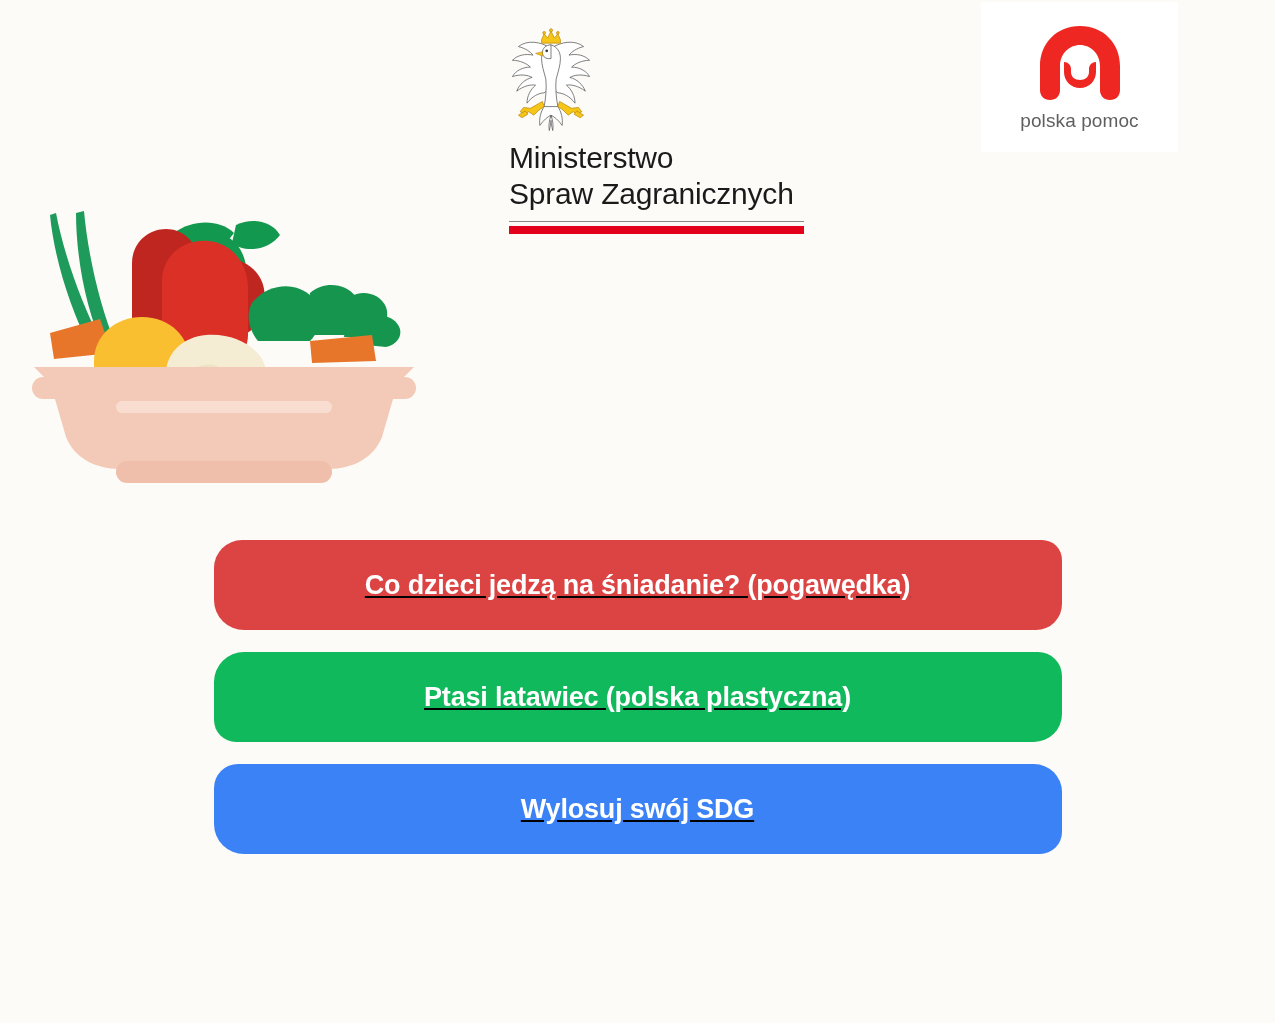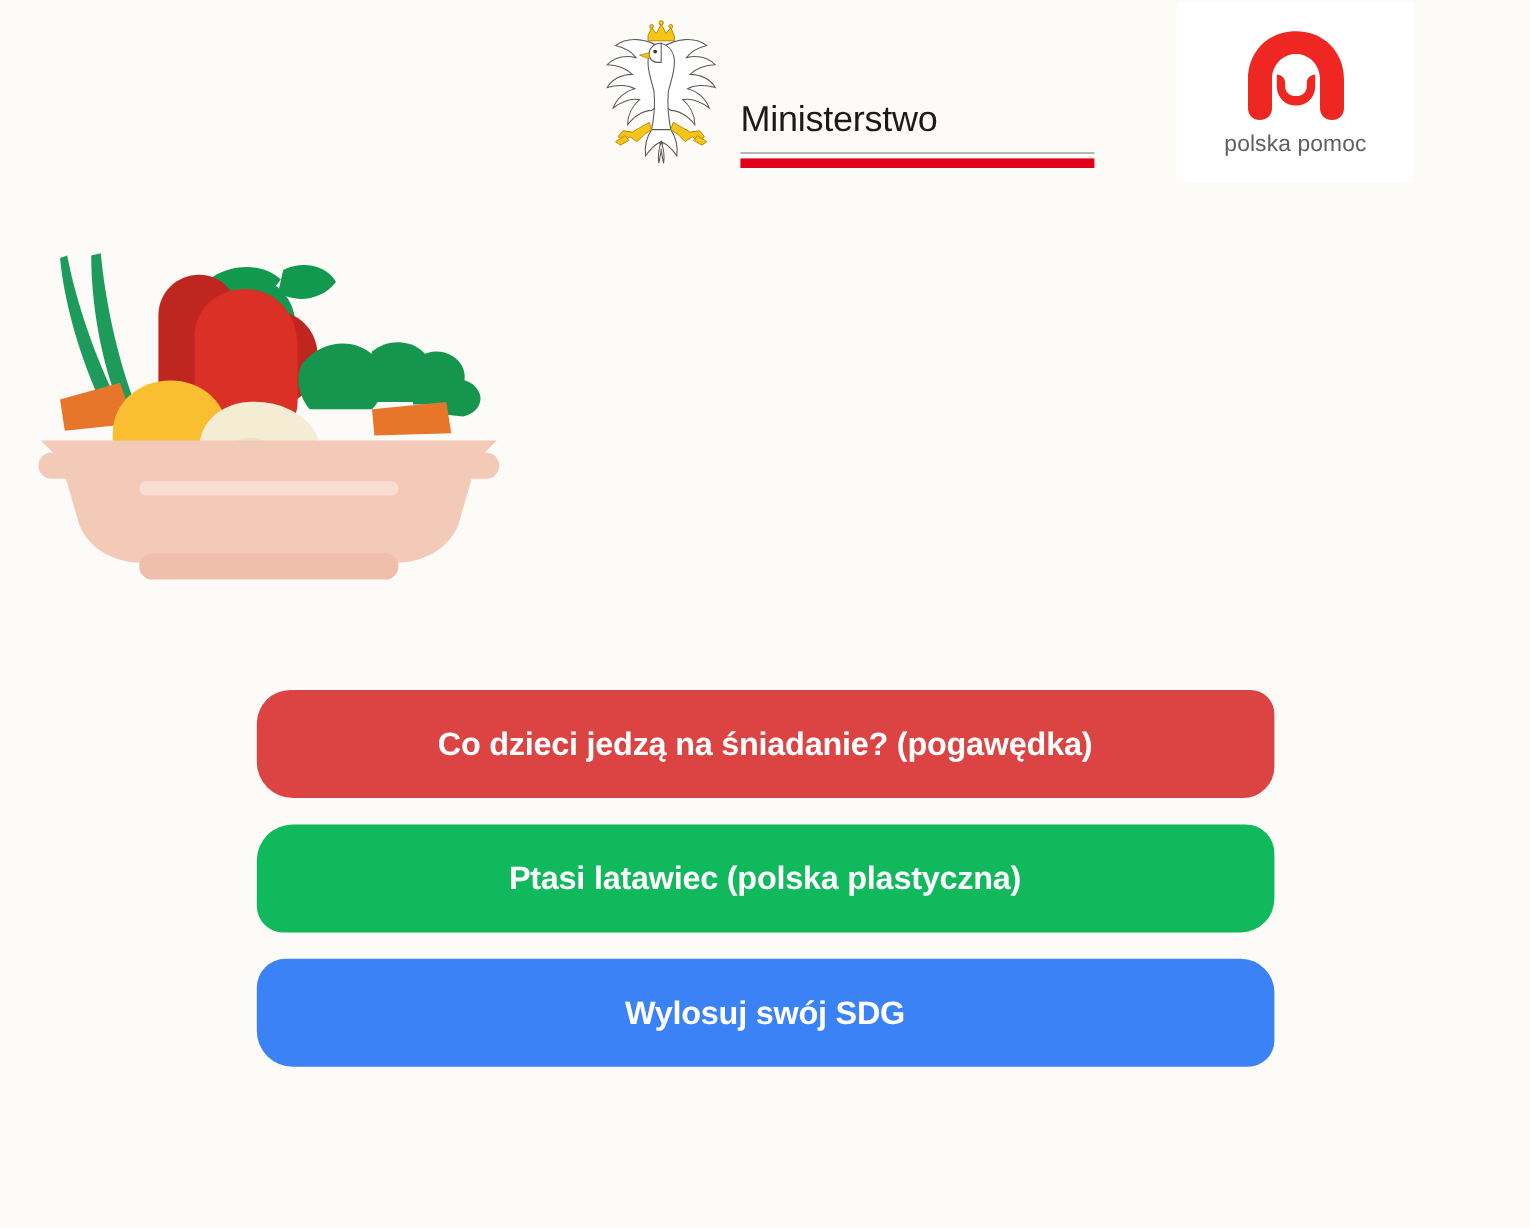--- a/index.html
+++ b/index.html
@@ -27,26 +27,26 @@
     position: absolute;
     top: 0;
     left: 0;
     width: 1275px;
     height: 160px;
   }
 
   .mfa-logo {
     position: absolute;
     left: 497px;
-    top: 12px;
+    top: 26px;
     width: 420px;
     height: 128px;
     display: flex;
-    flex-direction: row;
-    align-items: flex-end;
+    flex-direction: column;
+    align-items: flex-start;
   }
   .mfa-eagle {
     width: 108px;
     height: 126px;
     flex: 0 0 108px;
   }
   .mfa-text-block {
     margin-left: 12px;
     padding-top: 6px;
     width: 300px;
@@ -132,22 +132,23 @@
     letter-spacing: -0.5px;
     margin-top: 4px;
     transform: scaleX(0.95);
     transform-origin: right center;
   }
 
   
   .activities {
     position: absolute;
     left: 0;
-    top: 575px;
+    top: 540px;
     width: 1275px;
+    text-decoration: underline;
   }
   .activity-row {
     position: relative;
     width: 848px;
     height: 90px;
     margin: 0 auto 22px auto;
     display: flex;
     align-items: center;
     justify-content: center;
     border-radius: 26px 22px 30px 24px;
@@ -200,20 +201,21 @@
           <path d="M44 88 L30 96 L22 95 L18 100 L24 103 L28 100 L34 104 L40 98 L46 94 Z"></path>
           <path d="M64 88 L78 96 L86 95 L90 100 L84 103 L80 100 L74 104 L68 98 L62 94 Z"></path>
           <path d="M24 99 L16 104 L20 107 L27 103 Z"></path>
           <path d="M84 99 L92 104 L88 107 L81 103 Z"></path>
         </g>
         <circle cx="49" cy="29" r="1.6" fill="#3a3a3a"></circle>
       </svg>
 
       <div class="mfa-text-block">
         <div class="mfa-line">Ministerstwo</div>
+        <div class="mfa-line">Spraw Zagranicznych</div>
         <div class="mfa-rule-grey"></div>
         <div class="mfa-rule-red"></div>
       </div>
     </div>
 
     <div class="pp-logo">
       <svg class="pp-mark" viewBox="0 0 92 86">
         <path d="M46 4
                  C 23 4 6 21 6 44
                  L 6 68

